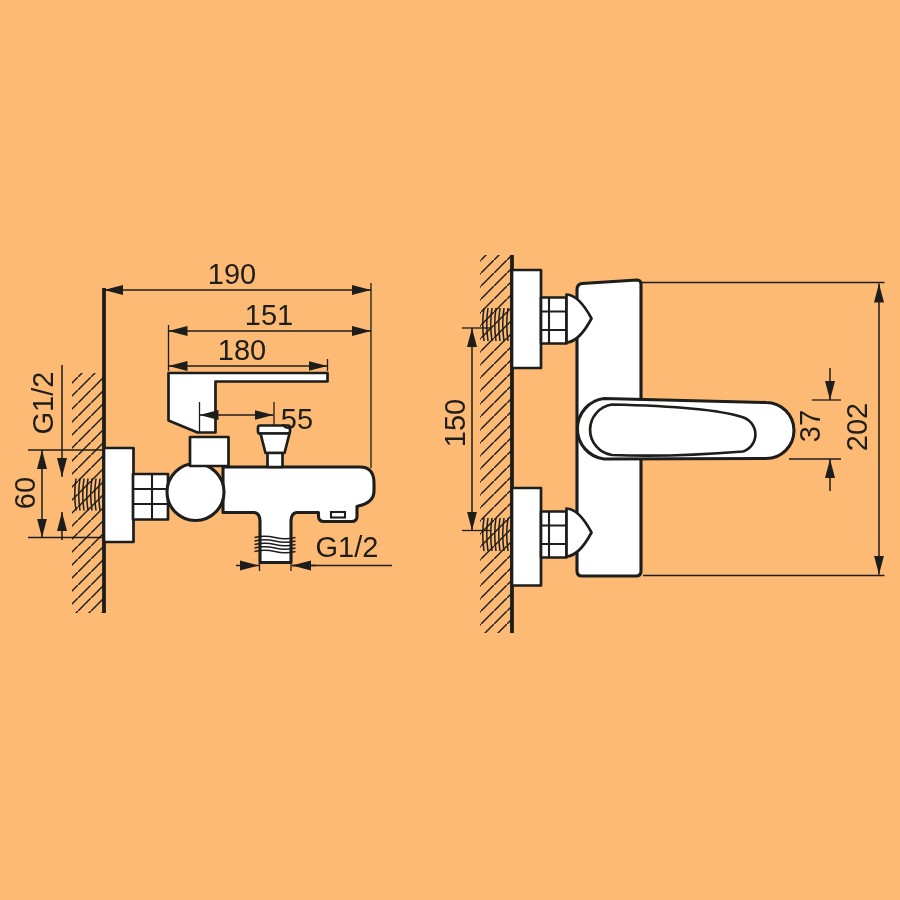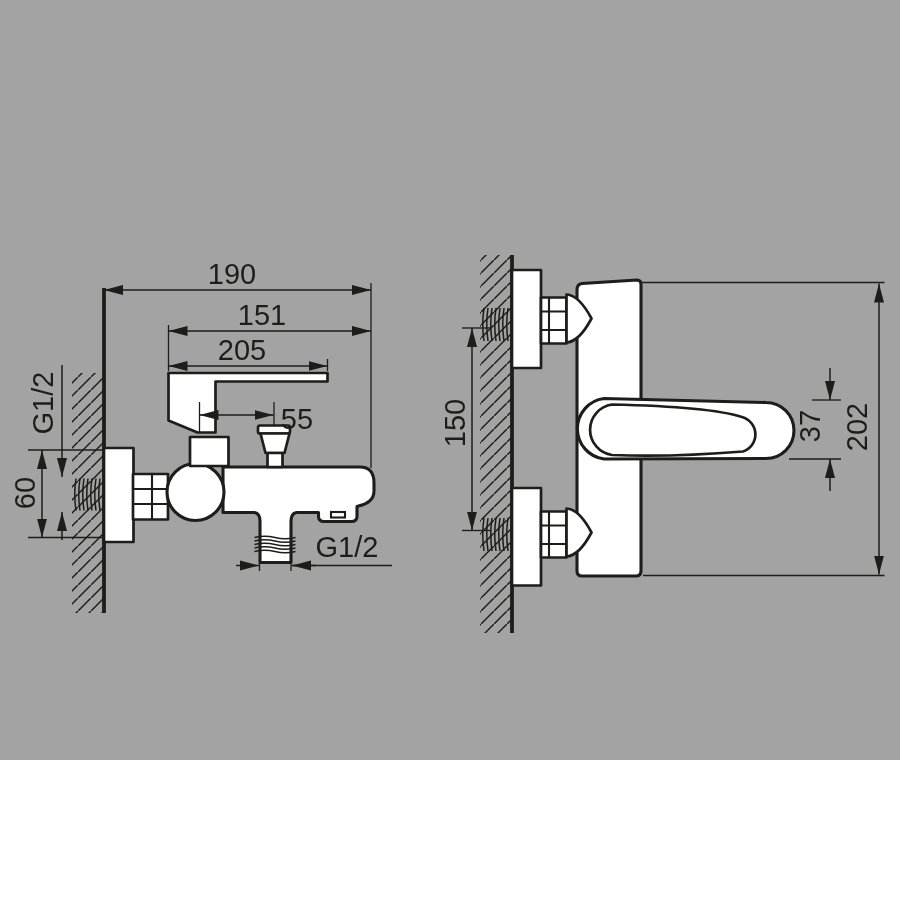--- a/index.html
+++ b/index.html
@@ -1,16 +1,16 @@
 <!DOCTYPE html>
 <html><head>
 <meta charset="utf-8">
 <style>
   html,body{margin:0;padding:0;background:#fff;}
-  .canvas{position:relative;width:900px;height:760px;background:#a3a3a3;overflow:hidden;
+  .canvas{position:relative;width:900px;height:900px;background:#fdba74;overflow:hidden;
           font-family:"Liberation Sans",sans-serif;}
   svg{position:absolute;left:0;top:0;}
   .s-main {stroke:#1d1d1b;stroke-width:2.7;fill:#fff;stroke-linejoin:round;}
   .s-open {stroke:#1d1d1b;stroke-width:2.7;fill:none;stroke-linejoin:round;}
   .s-bold {stroke:#1d1d1b;stroke-width:3.1;fill:#fff;stroke-linejoin:round;}
   .s-thick{stroke:#1d1d1b;stroke-width:3.8;fill:none;}
   .s-inner{stroke:#1d1d1b;stroke-width:2.1;fill:none;}
   .s-dim  {stroke:#1d1d1b;stroke-width:1.5;fill:none;}
   .s-thin {stroke:#1d1d1b;stroke-width:1.3;fill:none;}
   .s-coil {stroke:#1d1d1b;stroke-width:1.5;fill:none;}
@@ -121,22 +121,22 @@
       <path d="M643,575.5 H884.5" class="s-thin"></path>
       <line x1="472" y1="328" x2="472" y2="530.5" class="s-dim" marker-start="url(#arw)" marker-end="url(#arw)"></line>
       <line x1="830" y1="368" x2="830" y2="400" class="s-dim" marker-end="url(#arw)"></line>
       <line x1="830" y1="491" x2="830" y2="459" class="s-dim" marker-end="url(#arw)"></line>
       <line x1="879" y1="283.5" x2="879" y2="574.5" class="s-dim" marker-start="url(#arw)" marker-end="url(#arw)"></line>
     </g>
   </g>
 </svg>
 
 <span class="label" style="left:232px;top:274px">190</span>
-<span class="label" style="left:262px;top:315px">151</span>
-<span class="label" style="left:242px;top:350px">205</span>
+<span class="label" style="left:269px;top:315px">151</span>
+<span class="label" style="left:242px;top:350px">180</span>
 <span class="label" style="left:297px;top:419px">55</span>
 <span class="label" style="left:347px;top:547px">G1/2</span>
 <span class="label vert" style="left:43px;top:403px">G1/2</span>
 <span class="label vert" style="left:25px;top:493px">60</span>
 <span class="label vert" style="left:455px;top:423px">150</span>
 <span class="label vert" style="left:810px;top:426px">37</span>
 <span class="label vert" style="left:857px;top:427px">202</span>
 
 </div>
 

